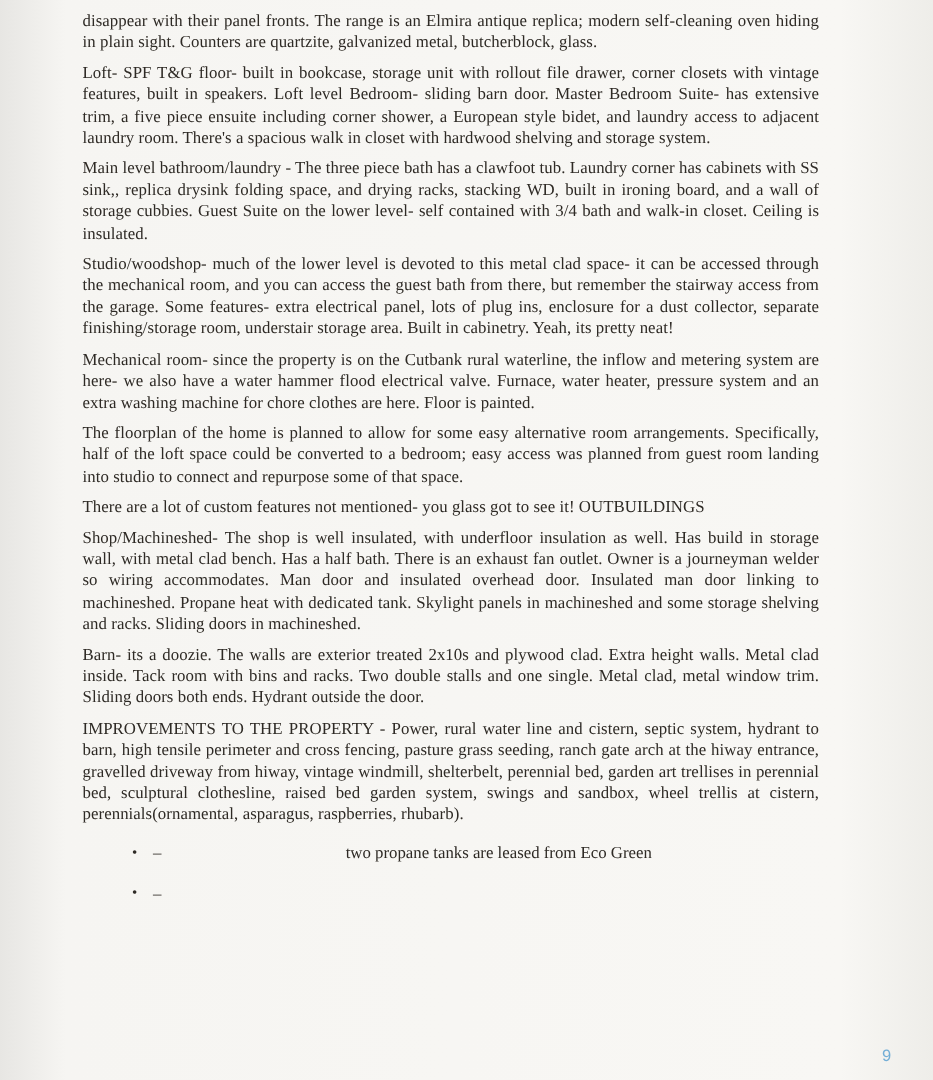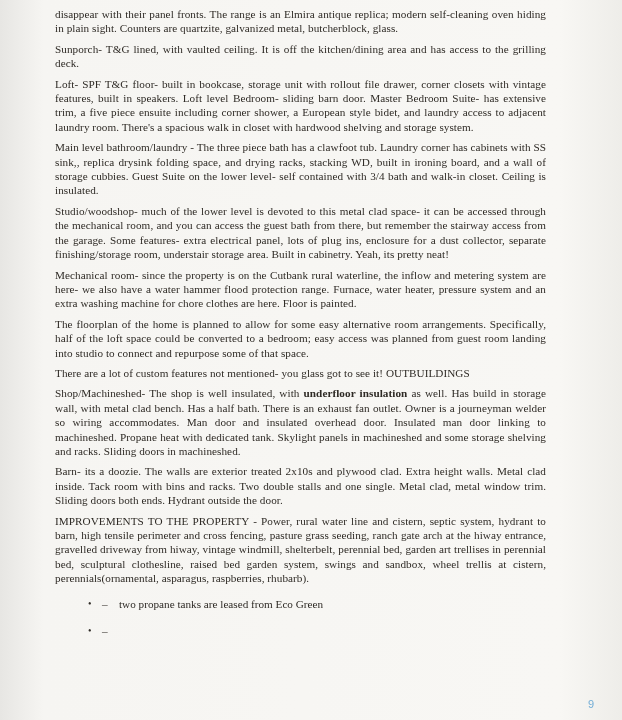--- a/index.html
+++ b/index.html
@@ -18,63 +18,62 @@
     padding: 7px 76px 0 55px;
     color: #2e2a25;
   }
   .page p {
     margin: 0 0 6px 0;
     font-size: 11.2px;
     line-height: 14.4px;
     text-align: justify;
     letter-spacing: 0.05px;
   }
-  .page p strong { font-weight: bold; }
+  .page p strong { font-weight: normal; }
   .bullet-list { margin-top: 9px; }
   .bullet {
     display: flex;
     align-items: flex-start;
     margin: 0 0 9px 0;
     font-size: 11.2px;
     line-height: 18.5px;
     padding-left: 33px;
   }
   .bullet .b-dot {
     flex: 0 0 auto;
     width: 14px;
     font-size: 10px;
   }
   .bullet .b-dash {
     flex: 0 0 auto;
     width: 17px;
   }
   .bullet .b-text {
     flex: 1 1 auto;
-    text-align: left;
+    text-align: center;
   }
   .page-number {
     position: absolute;
     left: 588px;
     top: 698px;
     font-size: 11px;
     color: #73aed6;
     font-family: "Liberation Sans", sans-serif;
   }
 </style>
 </head>
 <body>
 
 <div class="page">
 
   <p>disappear with their panel fronts. The range is an Elmira antique replica; modern self-cleaning oven hiding in plain sight. Counters are quartzite, galvanized metal, butcherblock, glass.</p>
-  <p>Sunporch- T&amp;G lined, with vaulted ceiling. It is off the kitchen/dining area and has access to the grilling deck.</p>
   <p>Loft- SPF T&amp;G floor- built in bookcase, storage unit with rollout file drawer, corner closets with vintage features, built in speakers. Loft level Bedroom- sliding barn door. Master Bedroom Suite- has extensive trim, a five piece ensuite including corner shower, a European style bidet, and laundry access to adjacent laundry room. There's a spacious walk in closet with hardwood shelving and storage system.</p>
   <p>Main level bathroom/laundry - The three piece bath has a clawfoot tub. Laundry corner has cabinets with SS sink,, replica drysink folding space, and drying racks, stacking WD, built in ironing board, and a wall of storage cubbies. Guest Suite on the lower level- self contained with 3/4 bath and walk-in closet. Ceiling is insulated.</p>
   <p>Studio/woodshop- much of the lower level is devoted to this metal clad space- it can be accessed through the mechanical room, and you can access the guest bath from there, but remember the stairway access from the garage. Some features- extra electrical panel, lots of plug ins, enclosure for a dust collector, separate finishing/storage room, understair storage area. Built in cabinetry. Yeah, its pretty neat!</p>
-  <p>Mechanical room- since the property is on the Cutbank rural waterline, the inflow and metering system are here- we also have a water hammer flood protection range. Furnace, water heater, pressure system and an extra washing machine for chore clothes are here. Floor is painted.</p>
+  <p>Mechanical room- since the property is on the Cutbank rural waterline, the inflow and metering system are here- we also have a water hammer flood electrical valve. Furnace, water heater, pressure system and an extra washing machine for chore clothes are here. Floor is painted.</p>
   <p>The floorplan of the home is planned to allow for some easy alternative room arrangements. Specifically, half of the loft space could be converted to a bedroom; easy access was planned from guest room landing into studio to connect and repurpose some of that space.</p>
   <p>There are a lot of custom features not mentioned- you glass got to see it! OUTBUILDINGS</p>
 
   <p><span>Shop/Machineshed- The shop is well insulated, with </span><strong>underfloor insulation</strong><span> as well. Has build in storage wall, with metal clad bench. Has a half bath. There is an exhaust fan outlet. Owner is a journeyman welder so wiring accommodates. Man door and insulated overhead door. Insulated man door linking to machineshed. Propane heat with dedicated tank. Skylight panels in machineshed and some storage shelving and racks. Sliding doors in machineshed.</span></p>
 
   <p>Barn- its a doozie. The walls are exterior treated 2x10s and plywood clad. Extra height walls. Metal clad inside. Tack room with bins and racks. Two double stalls and one single. Metal clad, metal window trim. Sliding doors both ends. Hydrant outside the door.</p>
   <p>IMPROVEMENTS TO THE PROPERTY - Power, rural water line and cistern, septic system, hydrant to barn, high tensile perimeter and cross fencing, pasture grass seeding, ranch gate arch at the hiway entrance, gravelled driveway from hiway, vintage windmill, shelterbelt, perennial bed, garden art trellises in perennial bed, sculptural clothesline, raised bed garden system, swings and sandbox, wheel trellis at cistern, perennials(ornamental, asparagus, raspberries, rhubarb).</p>
 
   <div class="bullet-list">
     <div class="bullet">

